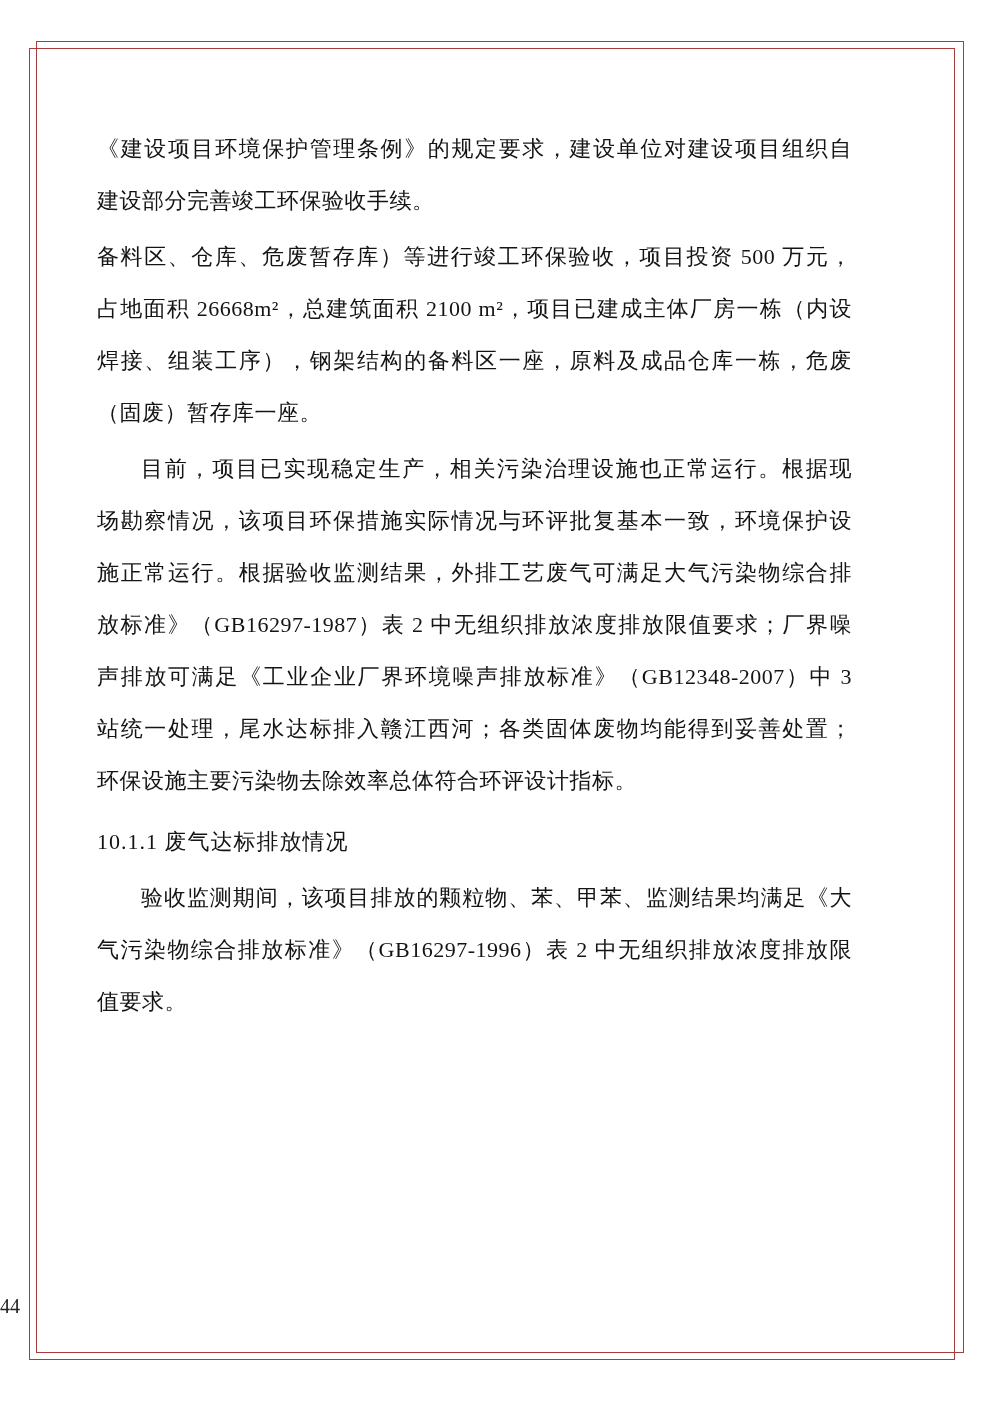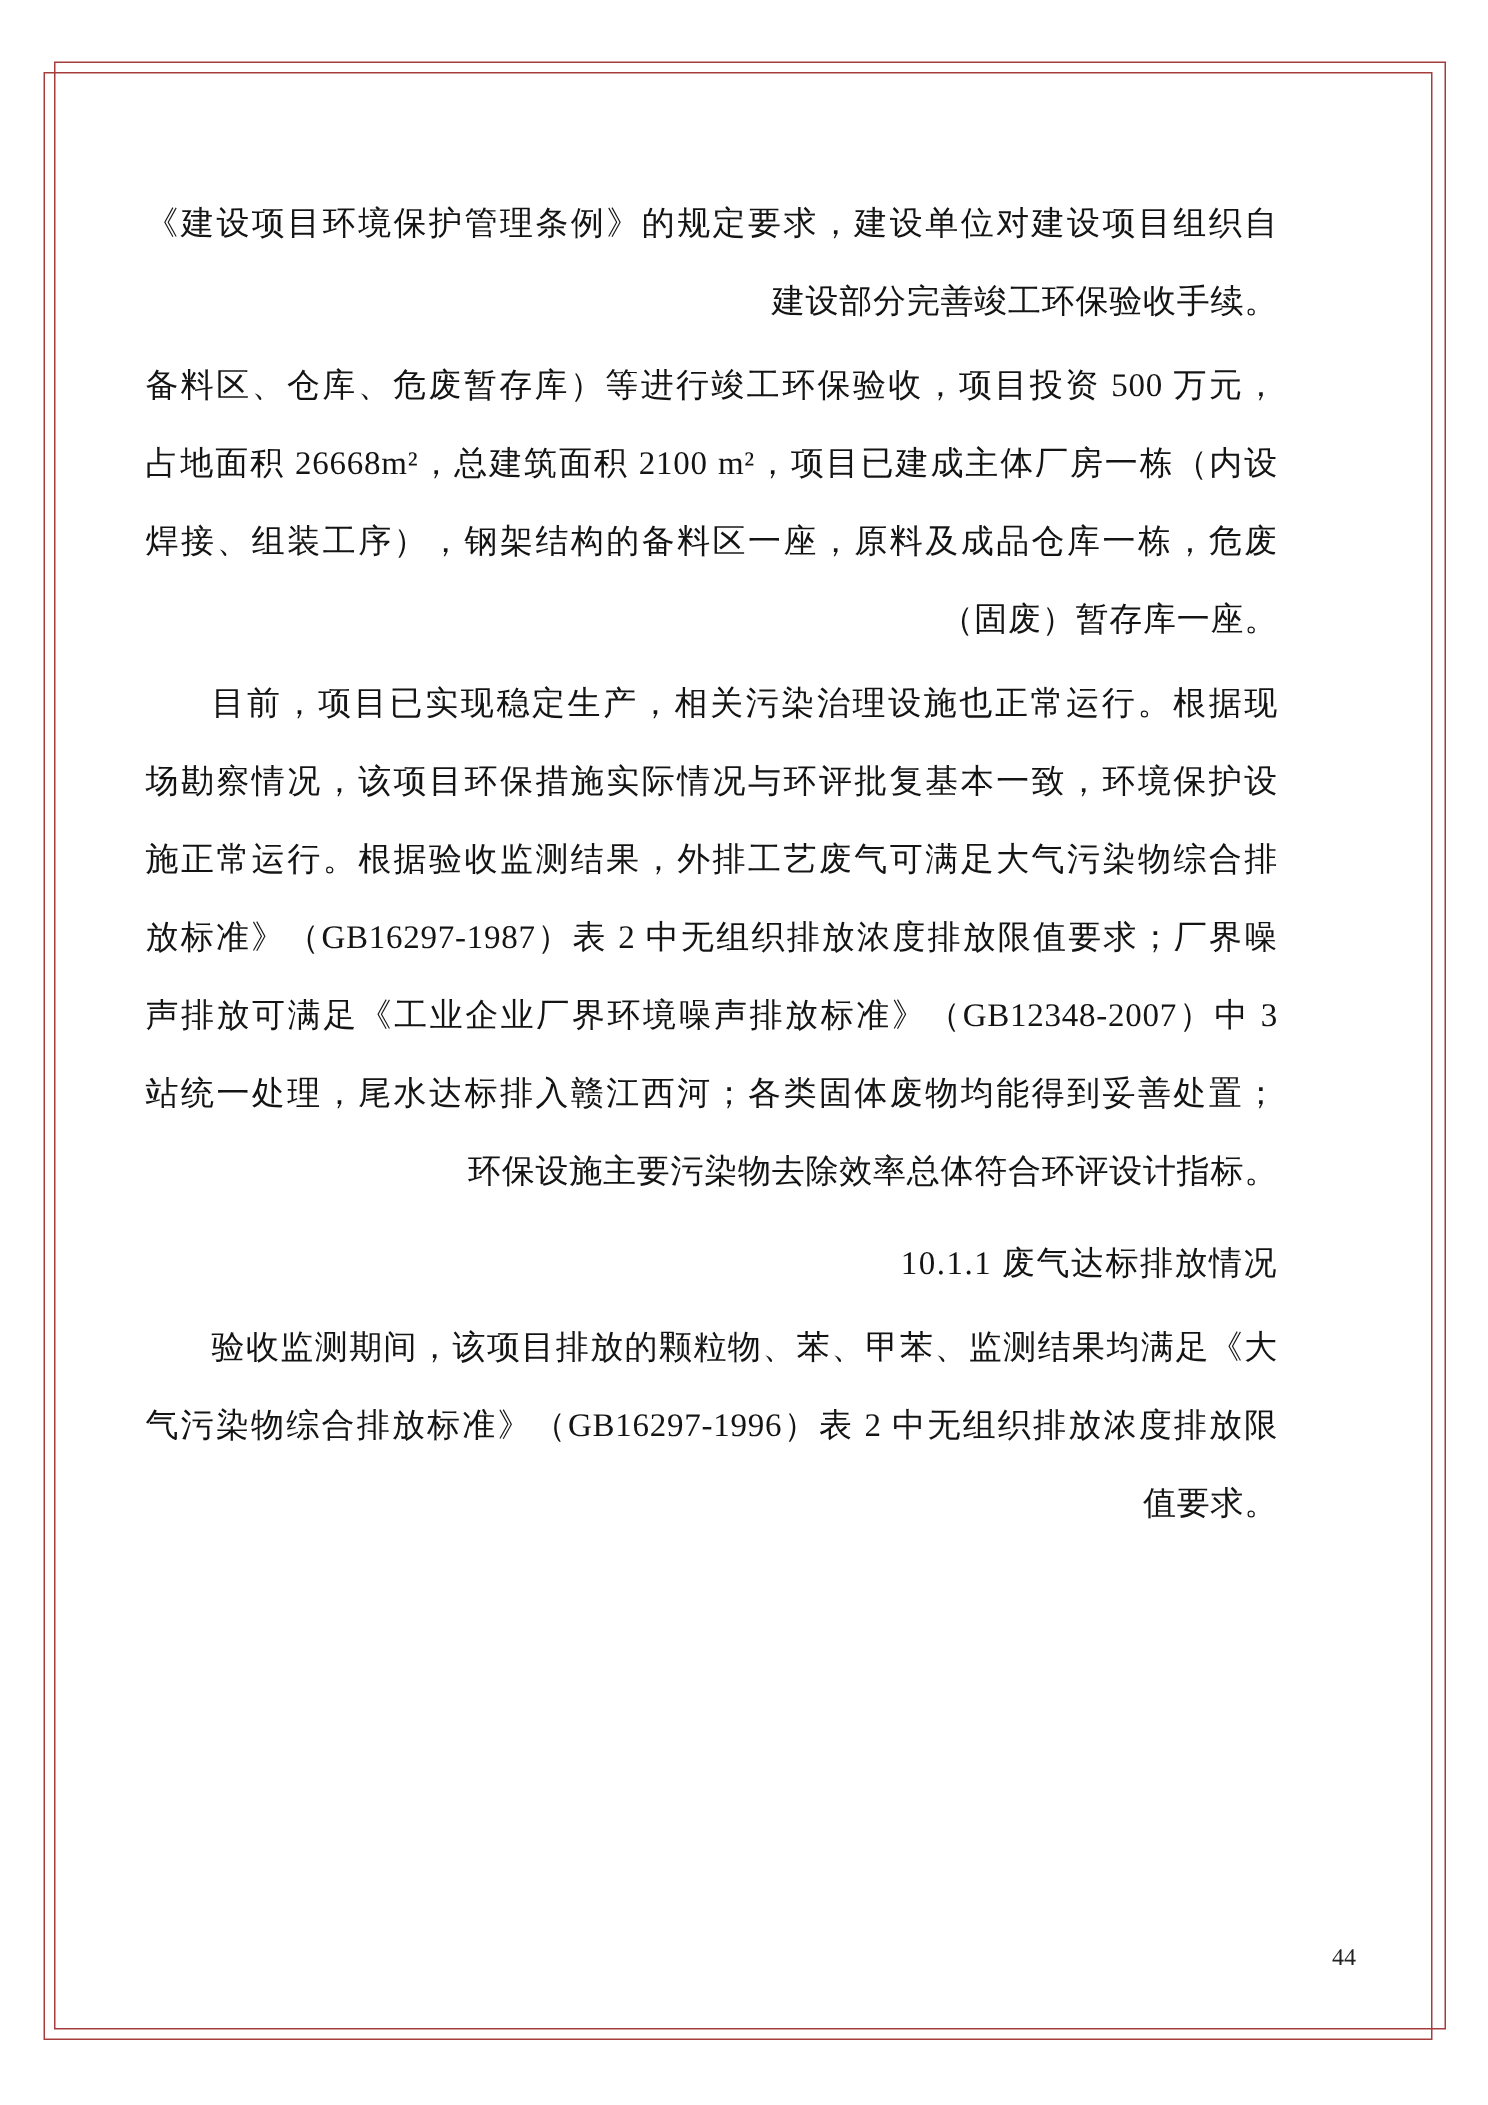--- a/index.html
+++ b/index.html
@@ -39,21 +39,21 @@
     width: 763px;
     color: #141414;
     font-size: 22px;
   }
   .block {
     margin: 4px;
   }
   .line {
     height: 52px;
     line-height: 52px;
-    text-align: right;
+    text-align: left;
     letter-spacing: 0.5px;
   }
   .line.full {
     text-align: justify;
     text-align-last: justify;
   }
   .line.indent {
     text-indent: 2em;
   }
   .block.heading {
@@ -61,22 +61,22 @@
     font-weight: normal;
   }
   .block.heading .line {
     letter-spacing: 1px;
   }
   .page-number {
     position: absolute;
     left: 0;
     top: 1294px;
     width: 904px;
-    text-align: right;
-    font-size: 16px;
+    text-align: left;
+    font-size: 20px;
     color: #222222;
     line-height: 24px;
   }
 </style>
 </head>
 <body style="background: rgb(255, 255, 255);">
 
 <div class="page-border" id="border-a" style="border-color: rgb(166, 60, 60);"></div>
 <div class="page-border" id="border-b" style="border-color: rgb(166, 60, 60);"></div>
 

